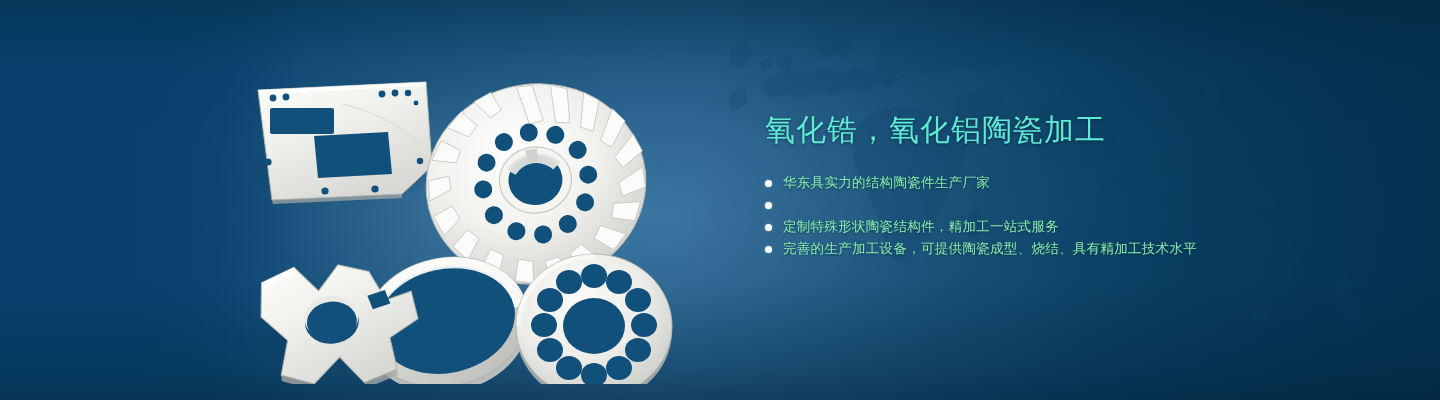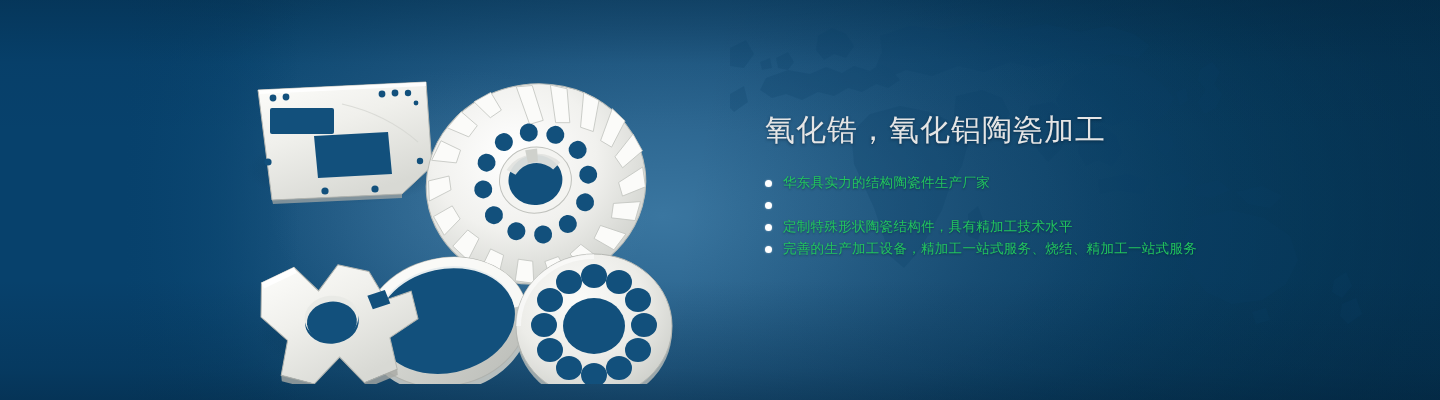--- a/index.html
+++ b/index.html
@@ -87,21 +87,21 @@
 
   
   .textblock{
     position:absolute; left:765px; top:110px;
     width:620px;
   }
   .headline{
     font-size:30px;
     line-height:40px;
     letter-spacing:1px;
-    color:#e5e5e5;
+    color:#5eead4;
     font-weight:400;
     text-shadow:0 1px 3px rgba(2,24,42,.55);
     white-space:nowrap;
   }
   .bullets{
     margin-top:22px;
     list-style:none;
   }
   .bullets li{
     display:flex;
@@ -113,21 +113,21 @@
     width:7px; height:7px;
     border-radius:50%;
     background:#ffffff;
     flex:0 0 7px;
     margin-right:11px;
     box-shadow:0 0 2px rgba(255,255,255,.5);
   }
   .bullet-text{
     font-size:13.5px;
     line-height:22px;
-    color:#22c55e;
+    color:#86efac;
     letter-spacing:.3px;
     white-space:nowrap;
     text-shadow:0 1px 2px rgba(2,24,42,.5);
   }
 </style>
 </head>
 <body>
 
 <div id="banner">
 
@@ -355,22 +355,22 @@
     <ul class="bullets">
       <li>
         <span class="bullet-dot"></span>
         <span class="bullet-text">华东具实力的结构陶瓷件生产厂家</span>
       </li>
       <li>
         <span class="bullet-dot"></span>
       </li>
       <li>
         <span class="bullet-dot"></span>
-        <span class="bullet-text">定制特殊形状陶瓷结构件，具有精加工技术水平</span>
+        <span class="bullet-text">定制特殊形状陶瓷结构件，精加工一站式服务</span>
       </li>
       <li>
         <span class="bullet-dot"></span>
-        <span class="bullet-text">完善的生产加工设备，精加工一站式服务、烧结、精加工一站式服务</span>
+        <span class="bullet-text">完善的生产加工设备，可提供陶瓷成型、烧结、具有精加工技术水平</span>
       </li>
     </ul>
   </div>
 
 </div>
 
 </body></html>

